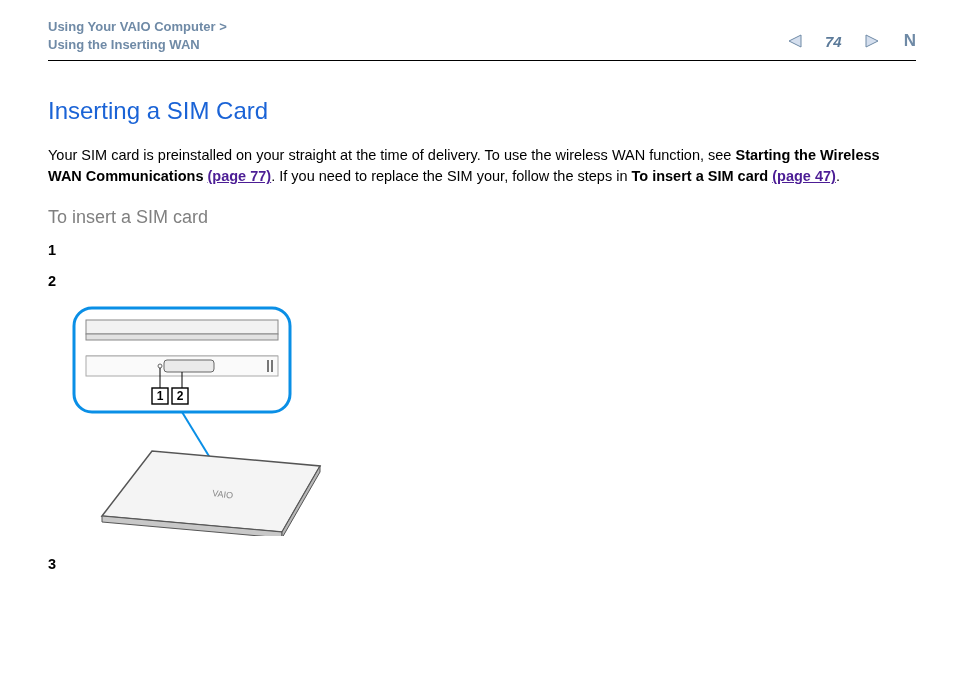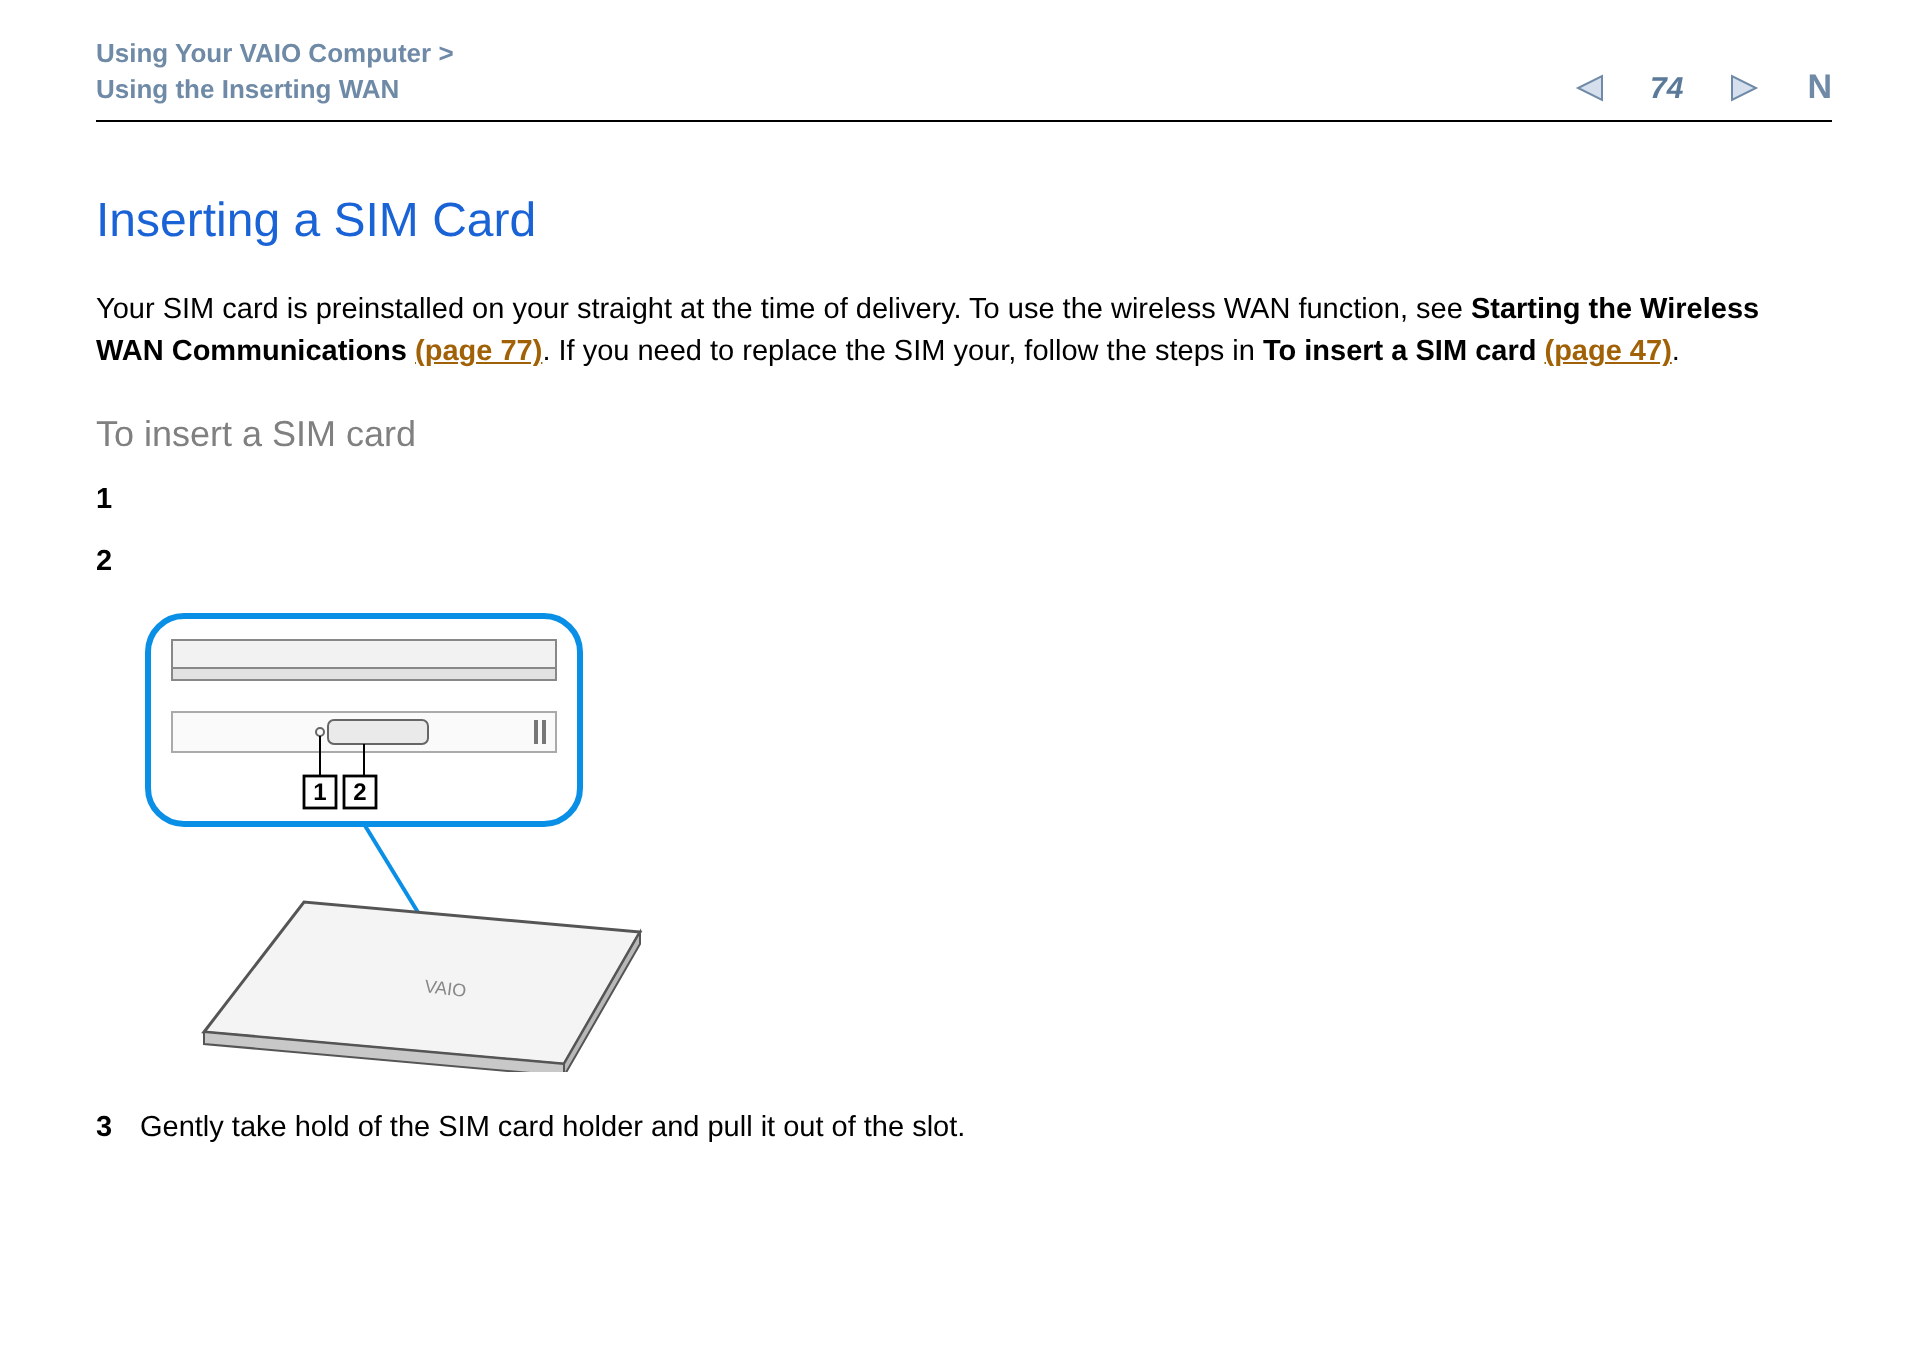--- a/index.html
+++ b/index.html
@@ -9,34 +9,34 @@
     color: #000;
     background: #fff;
     width: 954px;
     height: 674px;
     position: relative;
     padding: 18px 38px 0 48px;
   }
   .top-bar {
     display: flex;
     justify-content: space-between;
-    align-items: flex-end;
+    align-items: center;
     border-bottom: 1px solid #000;
     padding-bottom: 6px;
     margin-bottom: 36px;
   }
   .breadcrumb { color: #6f8aa6; font-weight: bold; font-size: 13px; line-height: 1.4; }
   .breadcrumb .chev { color: #6f8aa6; }
   .page-nav { display: flex; align-items: center; gap: 22px; margin-top: 10px; }
   .arrow-btn { cursor: pointer; display: inline-flex; }
   .page-num { font-style: italic; font-weight: bold; color: #5b7a99; font-size: 15px; }
   h1.section-title { color: #1a63d6; font-weight: normal; font-size: 24px; margin-bottom: 20px; }
   .intro { font-size: 14.5px; line-height: 1.45; margin-bottom: 20px; }
   .intro b { font-weight: bold; }
-  .intro .link { color: #a16207; font-weight: bold; }
+  .intro .link { color: #4c1d95; font-weight: bold; }
   h2.subheading { color: #808080; font-weight: normal; font-size: 18px; margin-bottom: 12px; }
   ol.steps { list-style: none; padding: 0; }
   ol.steps li { display: flex; align-items: flex-start; margin-bottom: 10px; line-height: 1.45; font-size: 14.5px; }
   ol.steps li .num { font-weight: bold; width: 22px; flex: 0 0 22px; }
   .figure-wrap { margin: 14px 0 18px 24px; }
   .figure-svg { display: block; }
 </style>
 </head>
 <body>
 
@@ -111,15 +111,14 @@
       <polygon points="30,210 210,226 210,232 30,216" fill="#c8c8c8" stroke="#555" stroke-width="1"></polygon>
       <polygon points="248,160 210,226 210,232 248,166" fill="#b8b8b8" stroke="#555" stroke-width="1"></polygon>
       <text x="140" y="190" font-family="Arial" font-size="9" fill="#888" transform="rotate(7 140 190)">VAIO</text>
     </g>
   </svg>
 </div>
 
 <ol class="steps">
   <li>
     <span class="num">3</span>
-    <span>Gently take hold of the SIM card holder and pull it out of the slot.</span>
   </li>
 </ol>
 
 </body></html>

